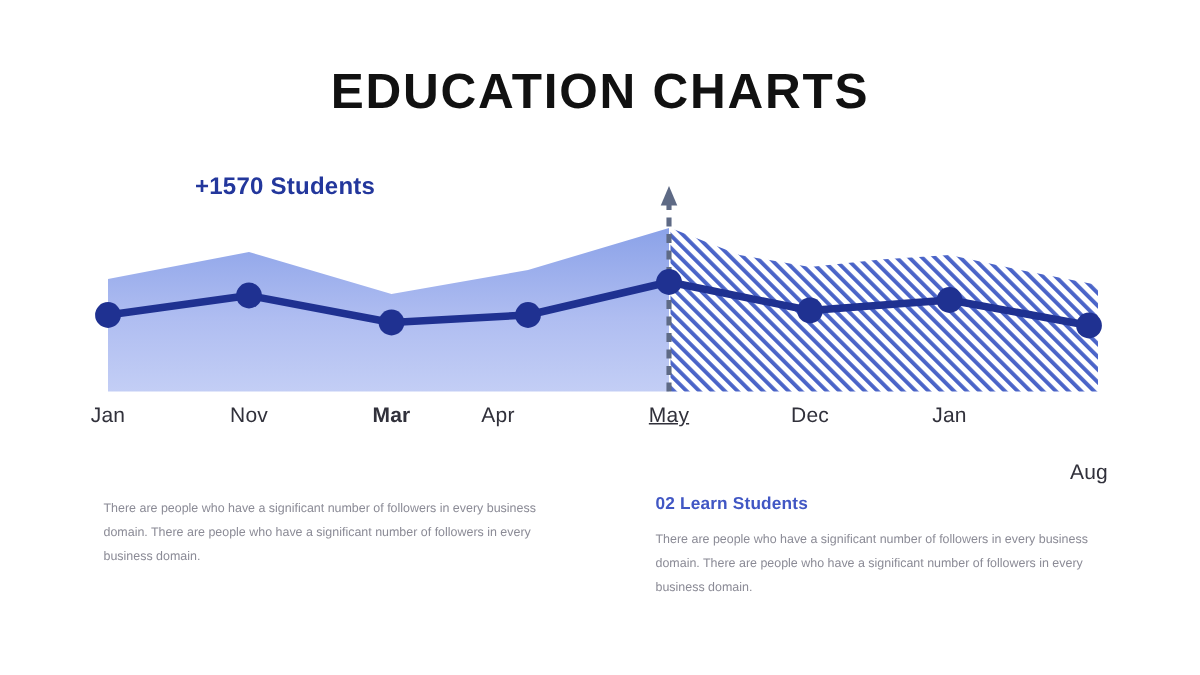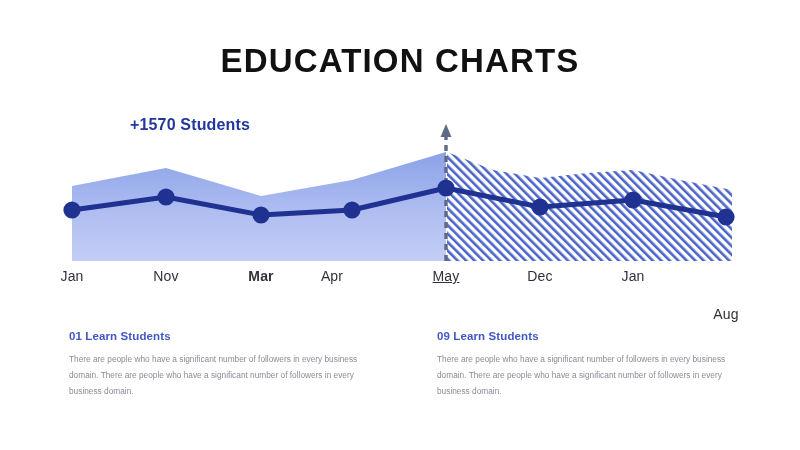--- a/index.html
+++ b/index.html
@@ -149,22 +149,21 @@
     <div class="axis-tick-label" style="left:166px; top:268px;">Nov</div>
     <div class="axis-tick-label" style="left:261px; top:268px;font-weight:bold;">Mar</div>
     <div class="axis-tick-label" style="left:332px; top:268px;">Apr</div>
     <div class="axis-tick-label" style="left:446px; top:268px;text-decoration:underline;">May</div>
     <div class="axis-tick-label" style="left:540px; top:268px;">Dec</div>
     <div class="axis-tick-label" style="left:633px; top:268px;">Jan</div>
     <div class="axis-tick-label" style="left:726px; top:268px;margin-top:38px;">Aug</div>
   </div>
 
   <div class="text-block" id="text-block-1">
-    <div class="block-heading">01 Learn Students</div>
     <p class="block-body">There are people who have a significant number of followers in every business domain. There are people who have a significant number of followers in every business domain.</p>
   </div>
 
   <div class="text-block" id="text-block-2">
-    <div class="block-heading">09 Learn Students</div>
+    <div class="block-heading">02 Learn Students</div>
     <p class="block-body">There are people who have a significant number of followers in every business domain. There are people who have a significant number of followers in every business domain.</p>
   </div>
 
 </div>
 
 </body></html>

